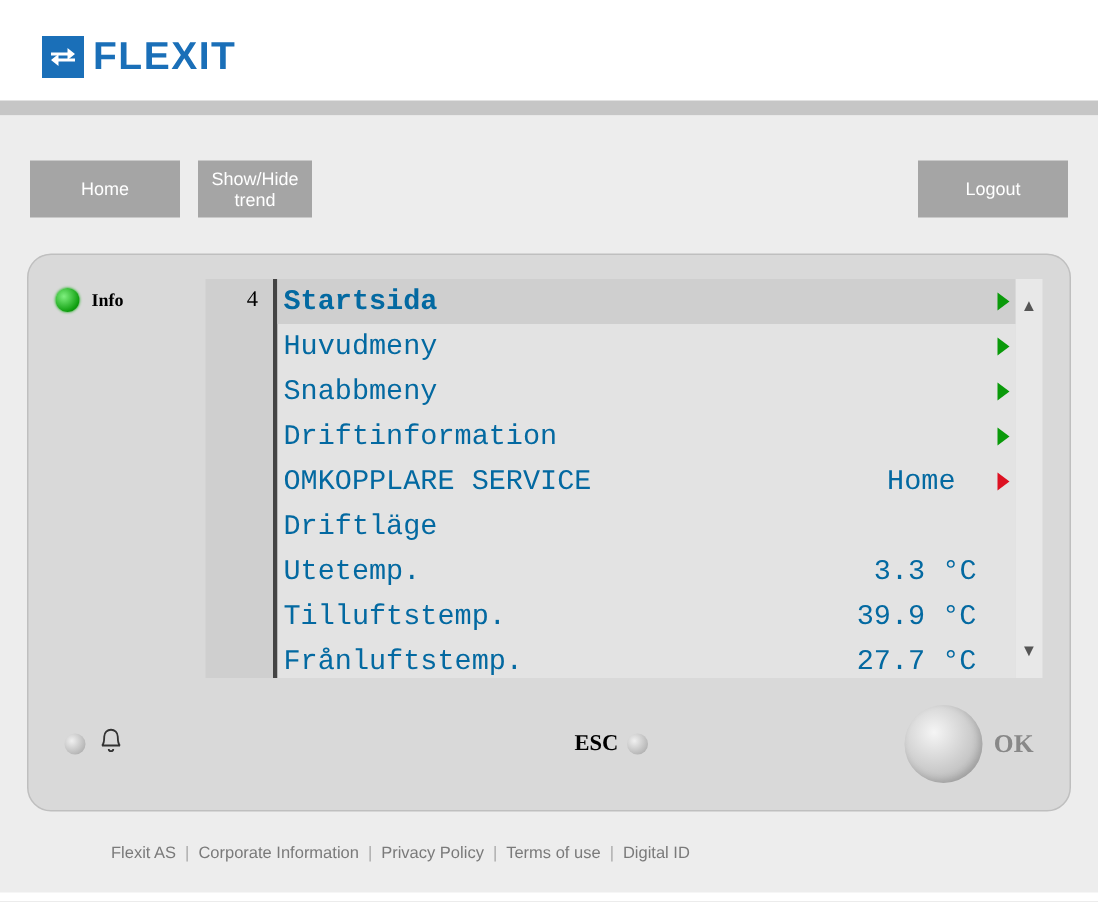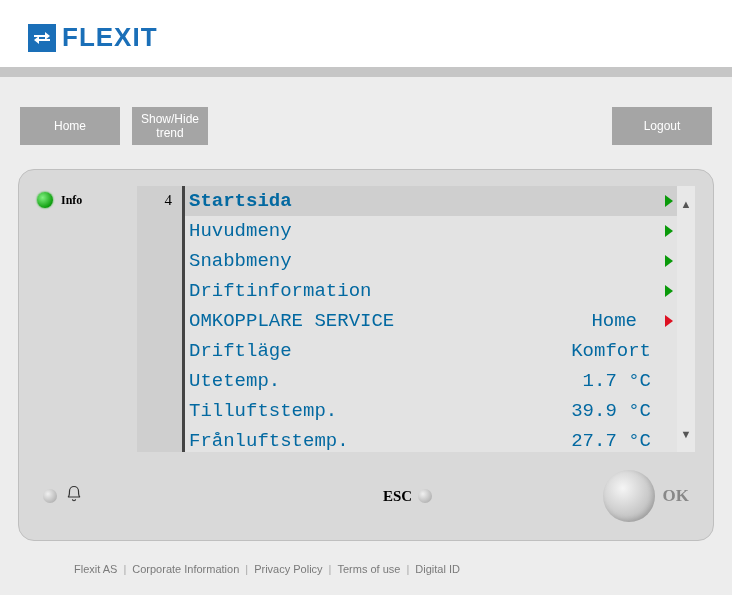--- a/index.html
+++ b/index.html
@@ -260,25 +260,24 @@
               <span class="item-label">Driftinformation</span>
               <span class="nav-triangle"></span>
             </div>
             <div class="list-item">
               <span class="item-label">OMKOPPLARE SERVICE</span>
               <span class="item-value">Home</span>
               <span class="nav-triangle red"></span>
             </div>
             <div class="list-item">
               <span class="item-label">Driftläge</span>
-              <span class="item-value">Komfort</span>
             </div>
             <div class="list-item">
               <span class="item-label">Utetemp.</span>
-              <span class="item-value">1.7 °C</span>
+              <span class="item-value">3.3 °C</span>
             </div>
             <div class="list-item">
               <span class="item-label">Tilluftstemp.</span>
               <span class="item-value">39.9 °C</span>
             </div>
             <div class="list-item">
               <span class="item-label">Frånluftstemp.</span>
               <span class="item-value">27.7 °C</span>
             </div>
           </div>

